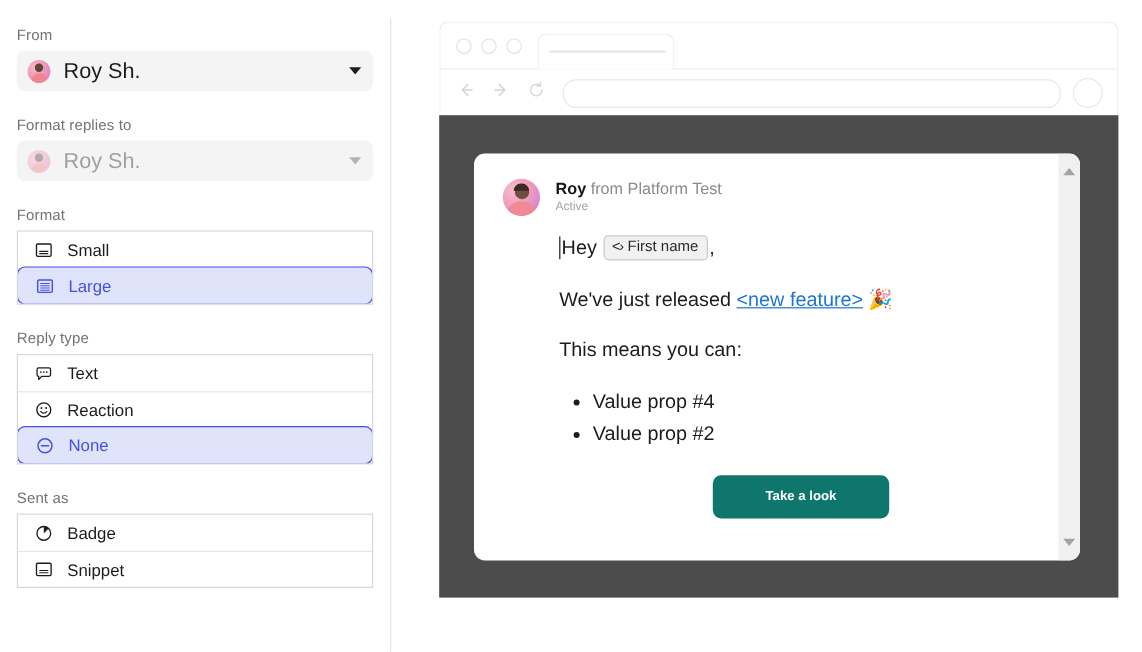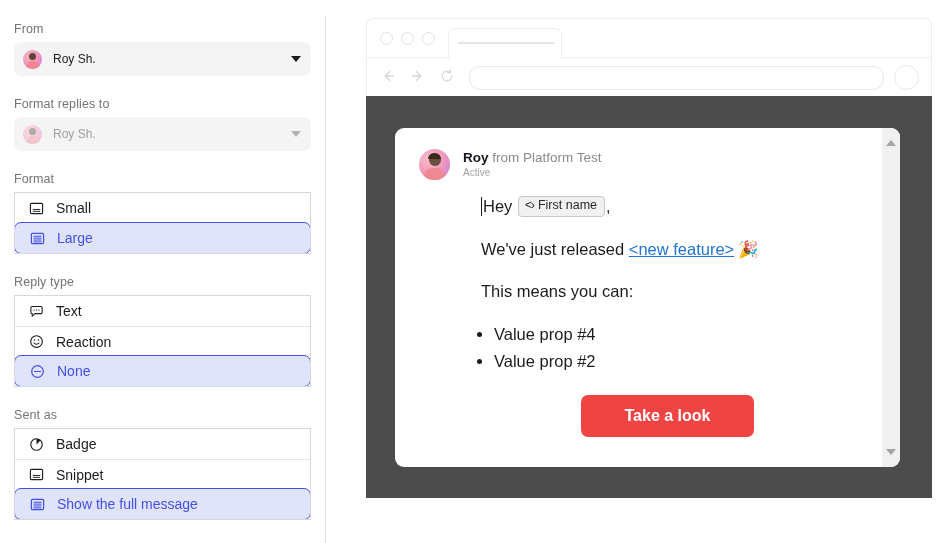--- a/index.html
+++ b/index.html
@@ -68,21 +68,21 @@
     position: absolute;
     left: 50%; top: 58%;
     width: 14px; height: 11px;
     margin-left: -7px;
     border-radius: 7px 7px 0 0;
     background: #ef8591;
   }
   .dd-avatar.faded { opacity: .42; }
   .dd-label {
     margin-left: 11px;
-    font-size: 12px;
+    font-size: 18px;
     color: #1c1c1e;
     flex: 1 1 auto;
     white-space: nowrap;
     overflow: hidden;
   }
   .dd-label.muted { color: #a0a0a4; }
   .caret {
     width: 0; height: 0;
     border-left: 5px solid transparent;
     border-right: 5px solid transparent;
@@ -255,21 +255,21 @@
   .msg-meta { margin-left: 13px; line-height: 1.28; }
   .msg-name { font-size: 13.5px; color: #8a8a8e; }
   .msg-name b { color: #16161a; font-weight: bold; }
   .msg-status { font-size: 10px; color: #a3a3a7; }
   .msg-body {
     padding: 16px 30px 0 70px;
     font-size: 16.5px;
     color: #1c1c1e;
     line-height: 1.25;
   }
-  .msg-body p { margin: 0 0 22px 16px; position: relative; }
+  .msg-body p { margin: 0 0 22px 1px; position: relative; }
   .caretbar {
     display: inline-block;
     width: 1px; height: 19px;
     background: #1c1c1e;
     vertical-align: -4px;
     margin-right: 1px;
   }
   .chip {
     display: inline-block;
     border: 1px solid #c9c9cd;
@@ -288,23 +288,23 @@
   }
   .msg-body ul {
     margin: 0 0 0 0;
     padding-left: 29px;
     list-style: disc;
   }
   .msg-body ul li { margin-bottom: 6px; }
   .cta-wrap { text-align: center; padding-top: 18px; }
   .cta {
     display: inline-block;
-    background: #ef4444;
+    background: #0f766e;
     color: #fff;
-    font-size: 16px;
+    font-size: 11px;
     font-weight: bold;
     border-radius: 7px;
     padding: 12px 44px;
     border: none;
     cursor: pointer;
     font-family: "Liberation Sans", sans-serif;
   }
   .scrollbar {
     position: absolute;
     right: 0; top: 0;
@@ -439,32 +439,20 @@
       </div>
       <div class="opt">
         <span class="ico">
           <svg width="15" height="15" viewBox="0 0 16 16">
               <rect x="1.5" y="2.5" width="13" height="11" rx="1.2" fill="none" stroke="#1c1c1e" stroke-width="1.2"></rect>
               <line x1="4" y1="9" x2="12" y2="9" stroke="#1c1c1e" stroke-width="1"></line>
               <line x1="4" y1="11" x2="12" y2="11" stroke="#1c1c1e" stroke-width="1"></line>
             </svg>
         </span>
         <span>Snippet</span>
-      </div>
-      <div class="opt selected">
-        <span class="ico">
-          <svg width="15" height="15" viewBox="0 0 16 16">
-              <rect x="1.5" y="2.5" width="13" height="11" rx="1.2" fill="none" stroke="#4550e6" stroke-width="1.3"></rect>
-              <line x1="3.8" y1="5.6" x2="12.2" y2="5.6" stroke="#4550e6" stroke-width="1.1"></line>
-              <line x1="3.8" y1="7.6" x2="12.2" y2="7.6" stroke="#4550e6" stroke-width="1.1"></line>
-              <line x1="3.8" y1="9.6" x2="12.2" y2="9.6" stroke="#4550e6" stroke-width="1.1"></line>
-              <line x1="3.8" y1="11.6" x2="12.2" y2="11.6" stroke="#4550e6" stroke-width="1.1"></line>
-            </svg>
-        </span>
-        <span>Show the full message</span>
       </div>
     </div>
   </div>
 
 </div>
 
 <div id="preview">
 
   <div class="browser">
     <div class="tabbar">

